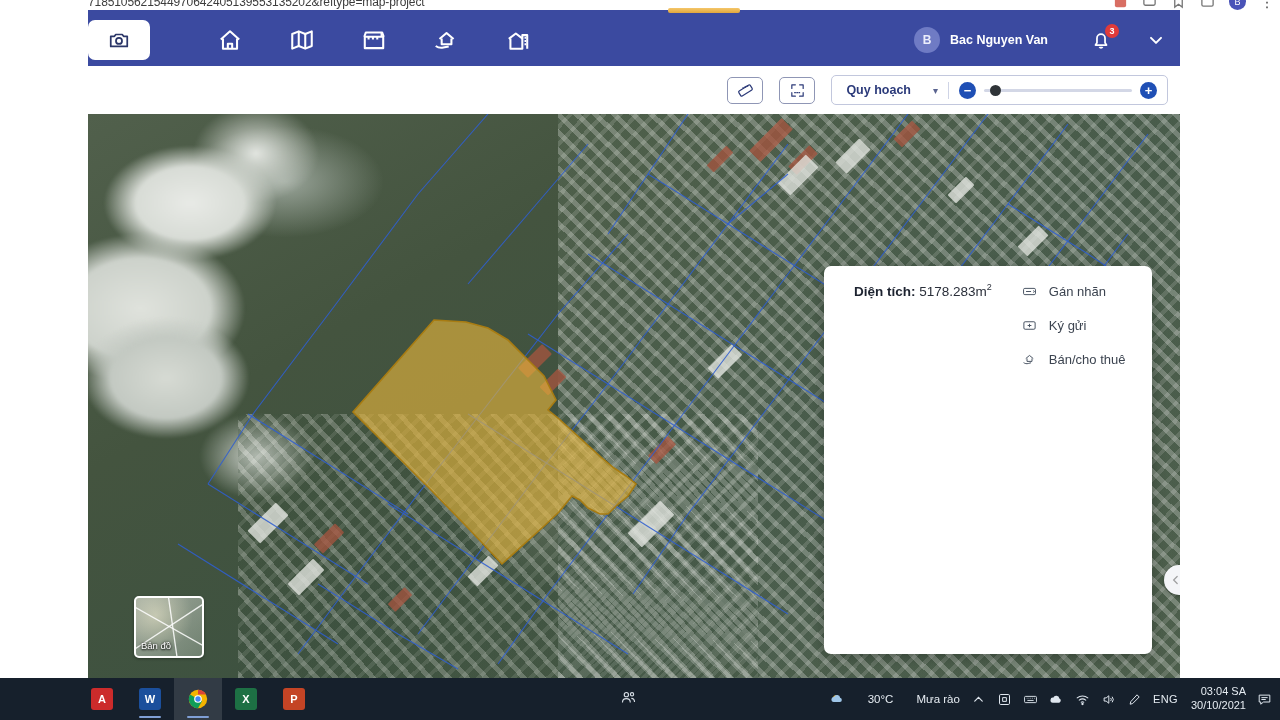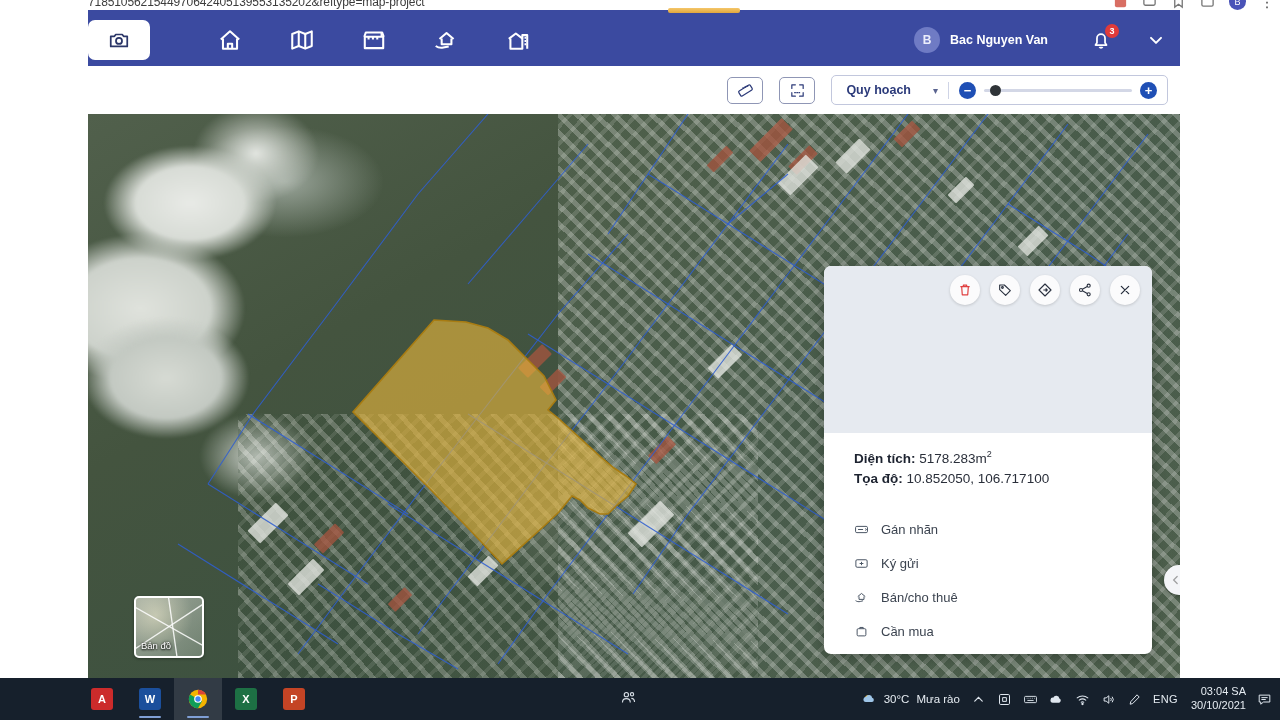--- a/index.html
+++ b/index.html
@@ -232,21 +232,21 @@
   }
   .edge-btn svg { width:14px; height:14px; margin-left:-6px; opacity:.6; }
 
   
   .info-panel {
     position:absolute; left:824px; top:266px;
     width:328px; height:388px;
     background:#ffffff; border-radius:7px;
     box-shadow:0 3px 14px rgba(0,0,0,.28);
     overflow:hidden;
-    display:flex; flex-direction:column;
+    display:flex; flex-direction:row;
   }
   .panel-photo {
     height:167px; background:#e6eaf0; position:relative; flex:none;
   }
   .panel-actions {
     position:absolute; right:12px; top:9px;
     display:flex; gap:10px;
   }
   .act-btn {
     width:30px; height:30px; border-radius:50%;
@@ -294,21 +294,21 @@
   .tb-app .underline {
     position:absolute; bottom:2px; left:13px; width:22px; height:2px;
     background:#7f9fd6; border-radius:1px;
   }
   .tb-right {
     position:absolute; right:8px; top:0; height:42px;
     display:flex; align-items:center; gap:11px;
     color:#e6ecf2; font-size:11.5px;
   }
   .tb-right svg { width:15px; height:15px; display:block; }
-  .tb-weather { display:flex; align-items:center; gap:7px; cursor:pointer; }
+  .tb-weather { display:flex; align-items:center; gap:23px; cursor:pointer; }
   .tb-clock {
     text-align:right; line-height:1.25; font-size:11px; cursor:pointer;
     margin-left:2px;
   }
   .tb-lang { font-size:11px; letter-spacing:.4px; cursor:pointer; }
   .tb-meet { position:absolute; left:620px; top:11px; cursor:pointer; }
   .tb-meet svg { width:17px; height:17px; }
   .tb-icon { cursor:pointer; }
   .white-gap {
     position:absolute; left:0; top:14px; width:88px; height:664px;
@@ -589,24 +589,20 @@
             </svg>
           </div>
         </div>
       </div>
 
       <div class="panel-facts">
         <div class="fact-row">
           <b>Diện tích:</b>
           <span>5178.283m</span><sup>2</sup>
         </div>
-        <div class="fact-row">
-          <b>Tọa độ:</b>
-          <span>10.852050, 106.717100</span>
-        </div>
       </div>
 
       <div class="panel-sep"></div>
 
       <div class="panel-menu">
         <div class="menu-item">
           <svg viewBox="0 0 24 24" fill="none" stroke="#4b5665" stroke-width="1.6" stroke-linejoin="round">
             <rect x="2.5" y="7" width="19" height="10" rx="2"></rect>
             <path d="M6.5 12h8"></path>
               <path d="M18 10.5l2 1.5-2 1.5"></path>
@@ -620,27 +616,20 @@
           </svg>
           <span>Ký gửi</span>
         </div>
         <div class="menu-item">
           <svg viewBox="0 0 24 24" fill="none" stroke="#4b5665" stroke-width="1.6" stroke-linejoin="round">
             <path d="M6 10.5L12 5.5l6 5"></path>
             <path d="M8 10.3V15h8v-4.7"></path>
             <path d="M2.5 17c2.2 1.6 5 2.1 7.5 1.4l4.5-1.2"></path>
           </svg>
           <span>Bán/cho thuê</span>
-        </div>
-        <div class="menu-item">
-          <svg viewBox="0 0 24 24" fill="none" stroke="#4b5665" stroke-width="1.6" stroke-linejoin="round">
-            <rect x="5" y="7.5" width="14" height="11.5" rx="1.8"></rect>
-            <path d="M9.3 7.5V5.5h5.4v2"></path>
-          </svg>
-          <span>Cần mua</span>
         </div>
         <div class="menu-item">
           
           
         </div>
       </div>
     </div>
   </div>
 
   <div class="taskbar">

